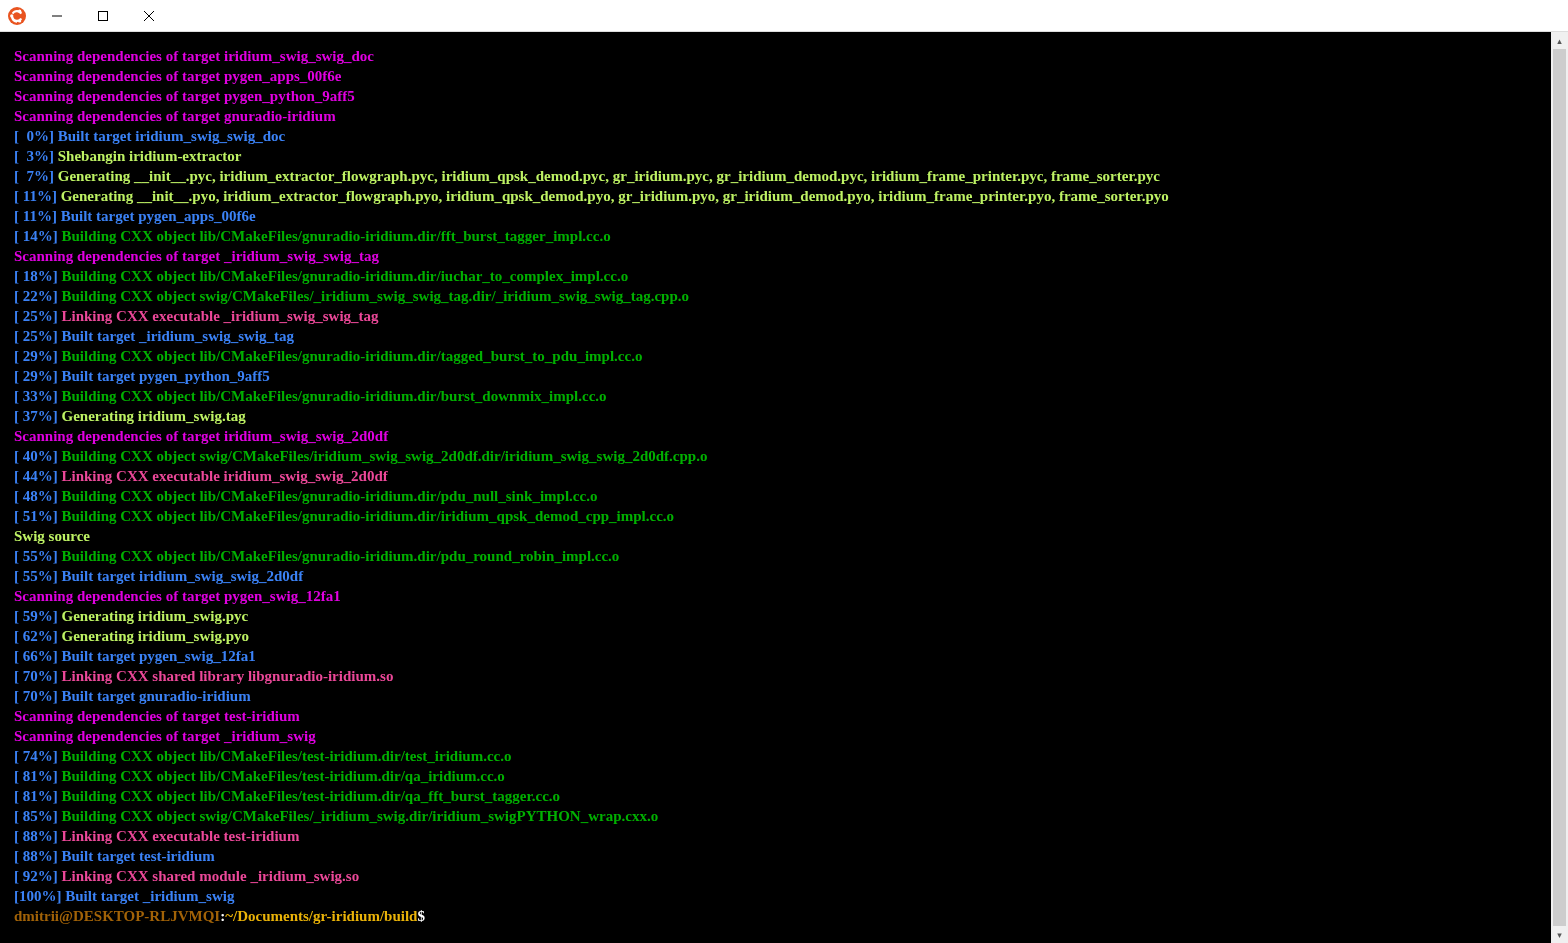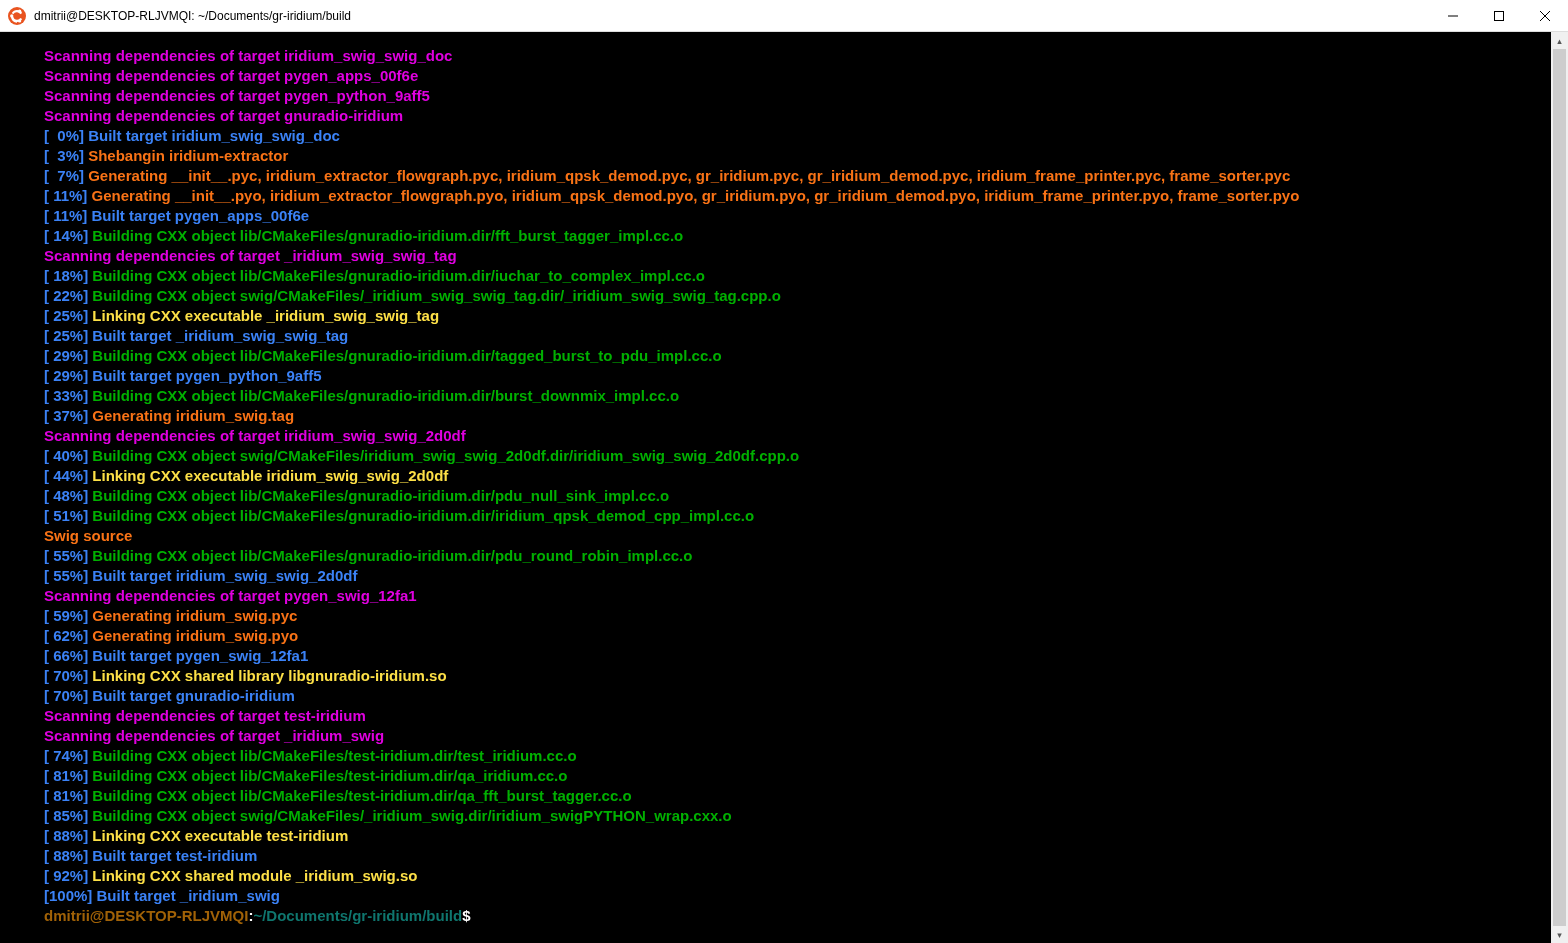--- a/index.html
+++ b/index.html
@@ -50,28 +50,27 @@
     .win-btn svg { width: 10px; height: 10px; }
     .terminal-wrap {
       flex: 1;
       display: flex;
       background: #000;
       min-height: 0;
     }
     .terminal {
       flex: 1;
       background: #000;
-      font-family: Liberation Sans, sans-serif;
+      font-family: Liberation Serif, serif;
       font-size: 15px;
       line-height: 20px;
       padding: 14px;
       white-space: pre;
       overflow: hidden;
       font-weight: bold;
-      margin-left: 30px;
     }
     .scrollbar {
       width: 17px;
       background: #f0f0f0;
       position: relative;
       flex-shrink: 0;
     }
     .sb-arrow {
       width: 17px;
       height: 17px;
@@ -92,42 +91,41 @@
     .sb-thumb {
       position: absolute;
       left: 2px; right: 2px;
       top: 0;
       height: 100%;
       background: #cdcdcd;
     }
     .sb-arrow.bottom { position: absolute; bottom: 0; left: 0; }
     .c-white { color: #3b82f6; }
     .c-magenta { color: #e000e0; }
-    .c-blue { color: #f97316; }
+    .c-blue { color: #bef264; }
     .c-green { color: #00b000; text-align: right; }
-    .c-brightgreen { color: #fde047; }
+    .c-brightgreen { color: #ec4899; }
     .line { display: block; }
     .prompt-user { color: #a16207; }
-    .prompt-path { color: #0f766e; }
+    .prompt-path { color: #eab308; }
     .prompt-white { color: #ffffff; }
   </style>
 </head>
 <body>
 
 <div class="titlebar">
   <div class="app-icon">
     <svg viewBox="0 0 24 24">
         <circle cx="12" cy="12" r="12" fill="#E95420"></circle>
         <circle cx="5" cy="12" r="2.2" fill="#fff"></circle>
         <circle cx="15.5" cy="5.5" r="2.2" fill="#fff"></circle>
         <circle cx="15.5" cy="18.5" r="2.2" fill="#fff"></circle>
         <path d="M12 7a5 5 0 0 1 4.33 2.5l2.6-1.5A8 8 0 0 0 12 4v3zm-4.9 2.5A5 5 0 0 1 12 7V4a8 8 0 0 0-6.93 4l2.03 1.5zM12 17a5 5 0 0 1-4.9-4H4a8 8 0 0 0 8 8v-4zm4.33-2.5A5 5 0 0 1 12 17v3a8 8 0 0 0 6.93-4l-2.6-1.5z" fill="#fff"></path>
       </svg>
   </div>
-  <div class="title-text">dmitrii@DESKTOP-RLJVMQI: ~/Documents/gr-iridium/build</div>
   <div class="window-controls">
     <div class="win-btn">
       <svg viewBox="0 0 10 10">
           <path d="M0 5h10" stroke="#000" stroke-width="1"></path>
         </svg>
     </div>
     <div class="win-btn">
       <svg viewBox="0 0 10 10">
           <rect x="0.5" y="0.5" width="9" height="9" fill="none" stroke="#000" stroke-width="1"></rect>
         </svg>

